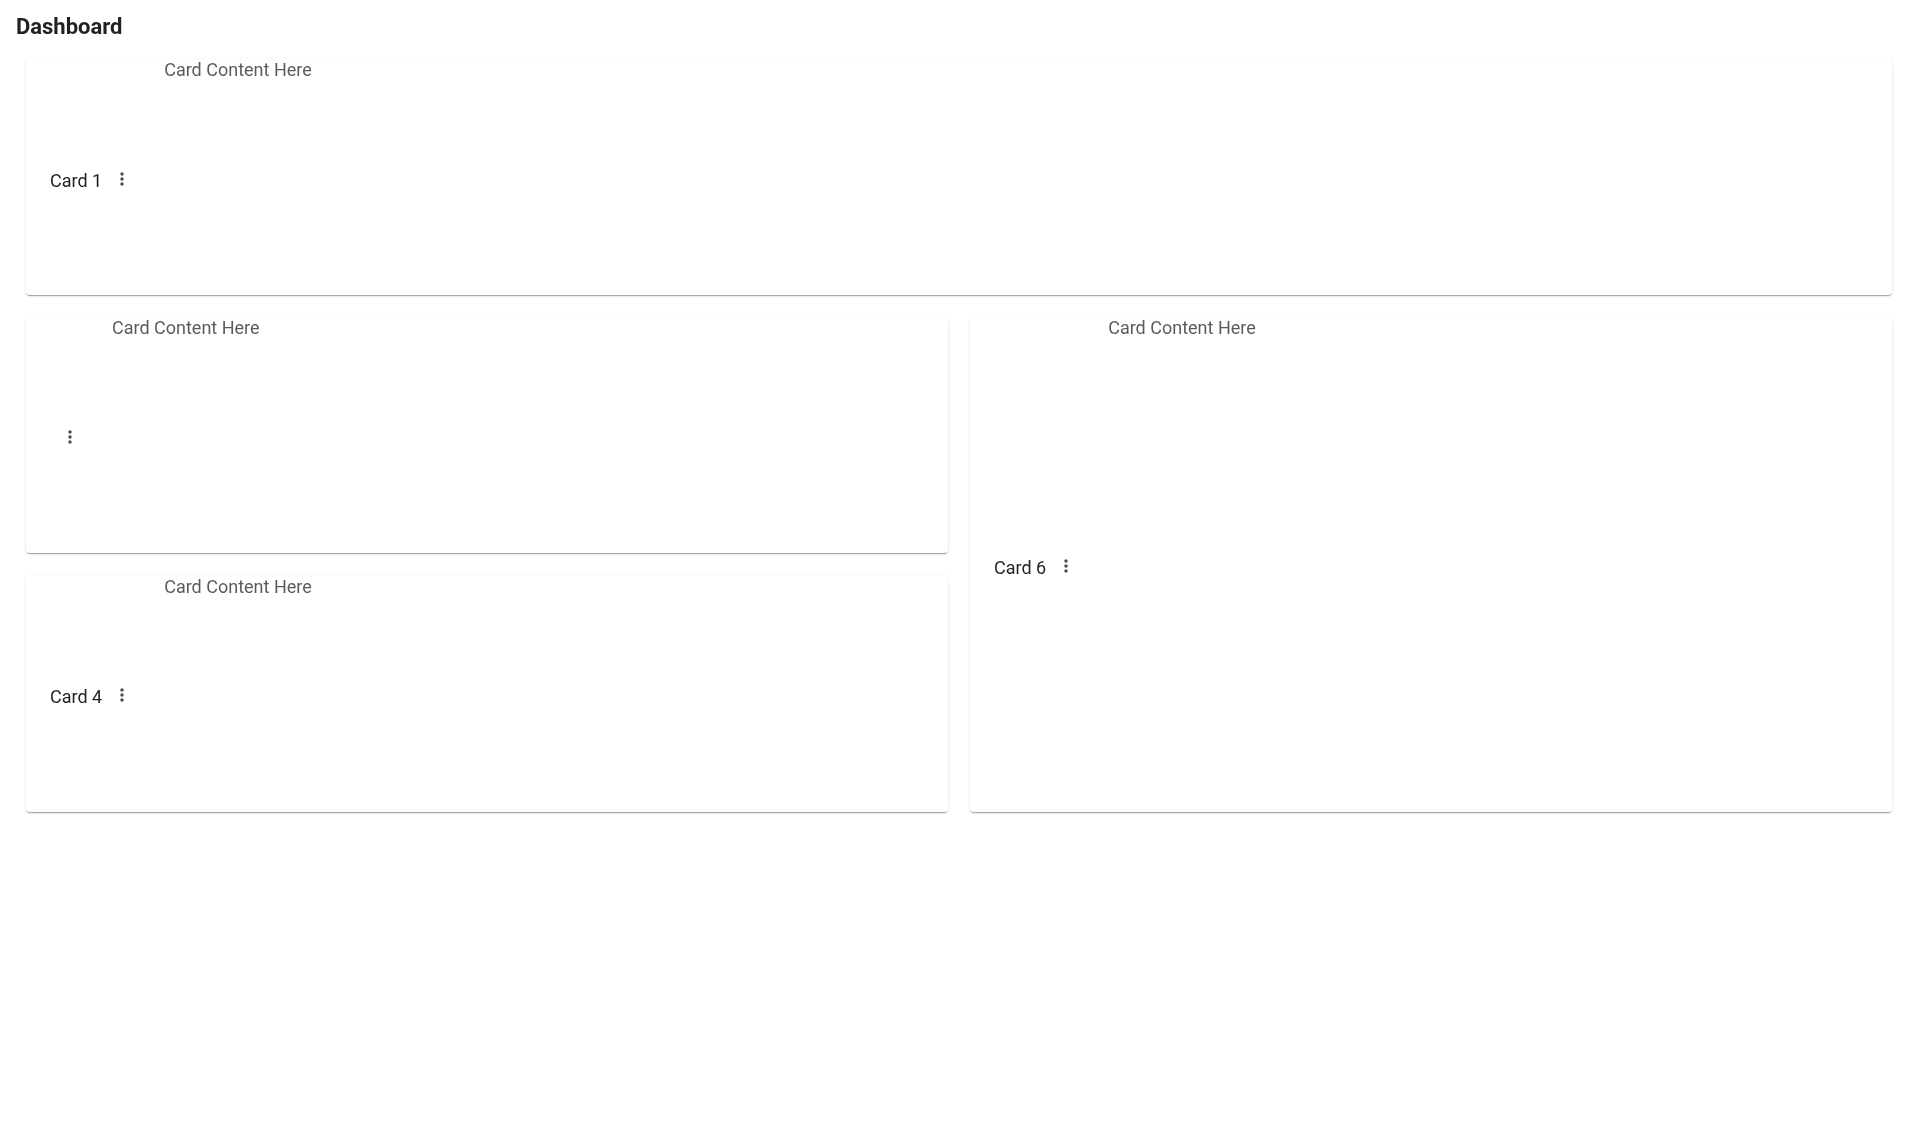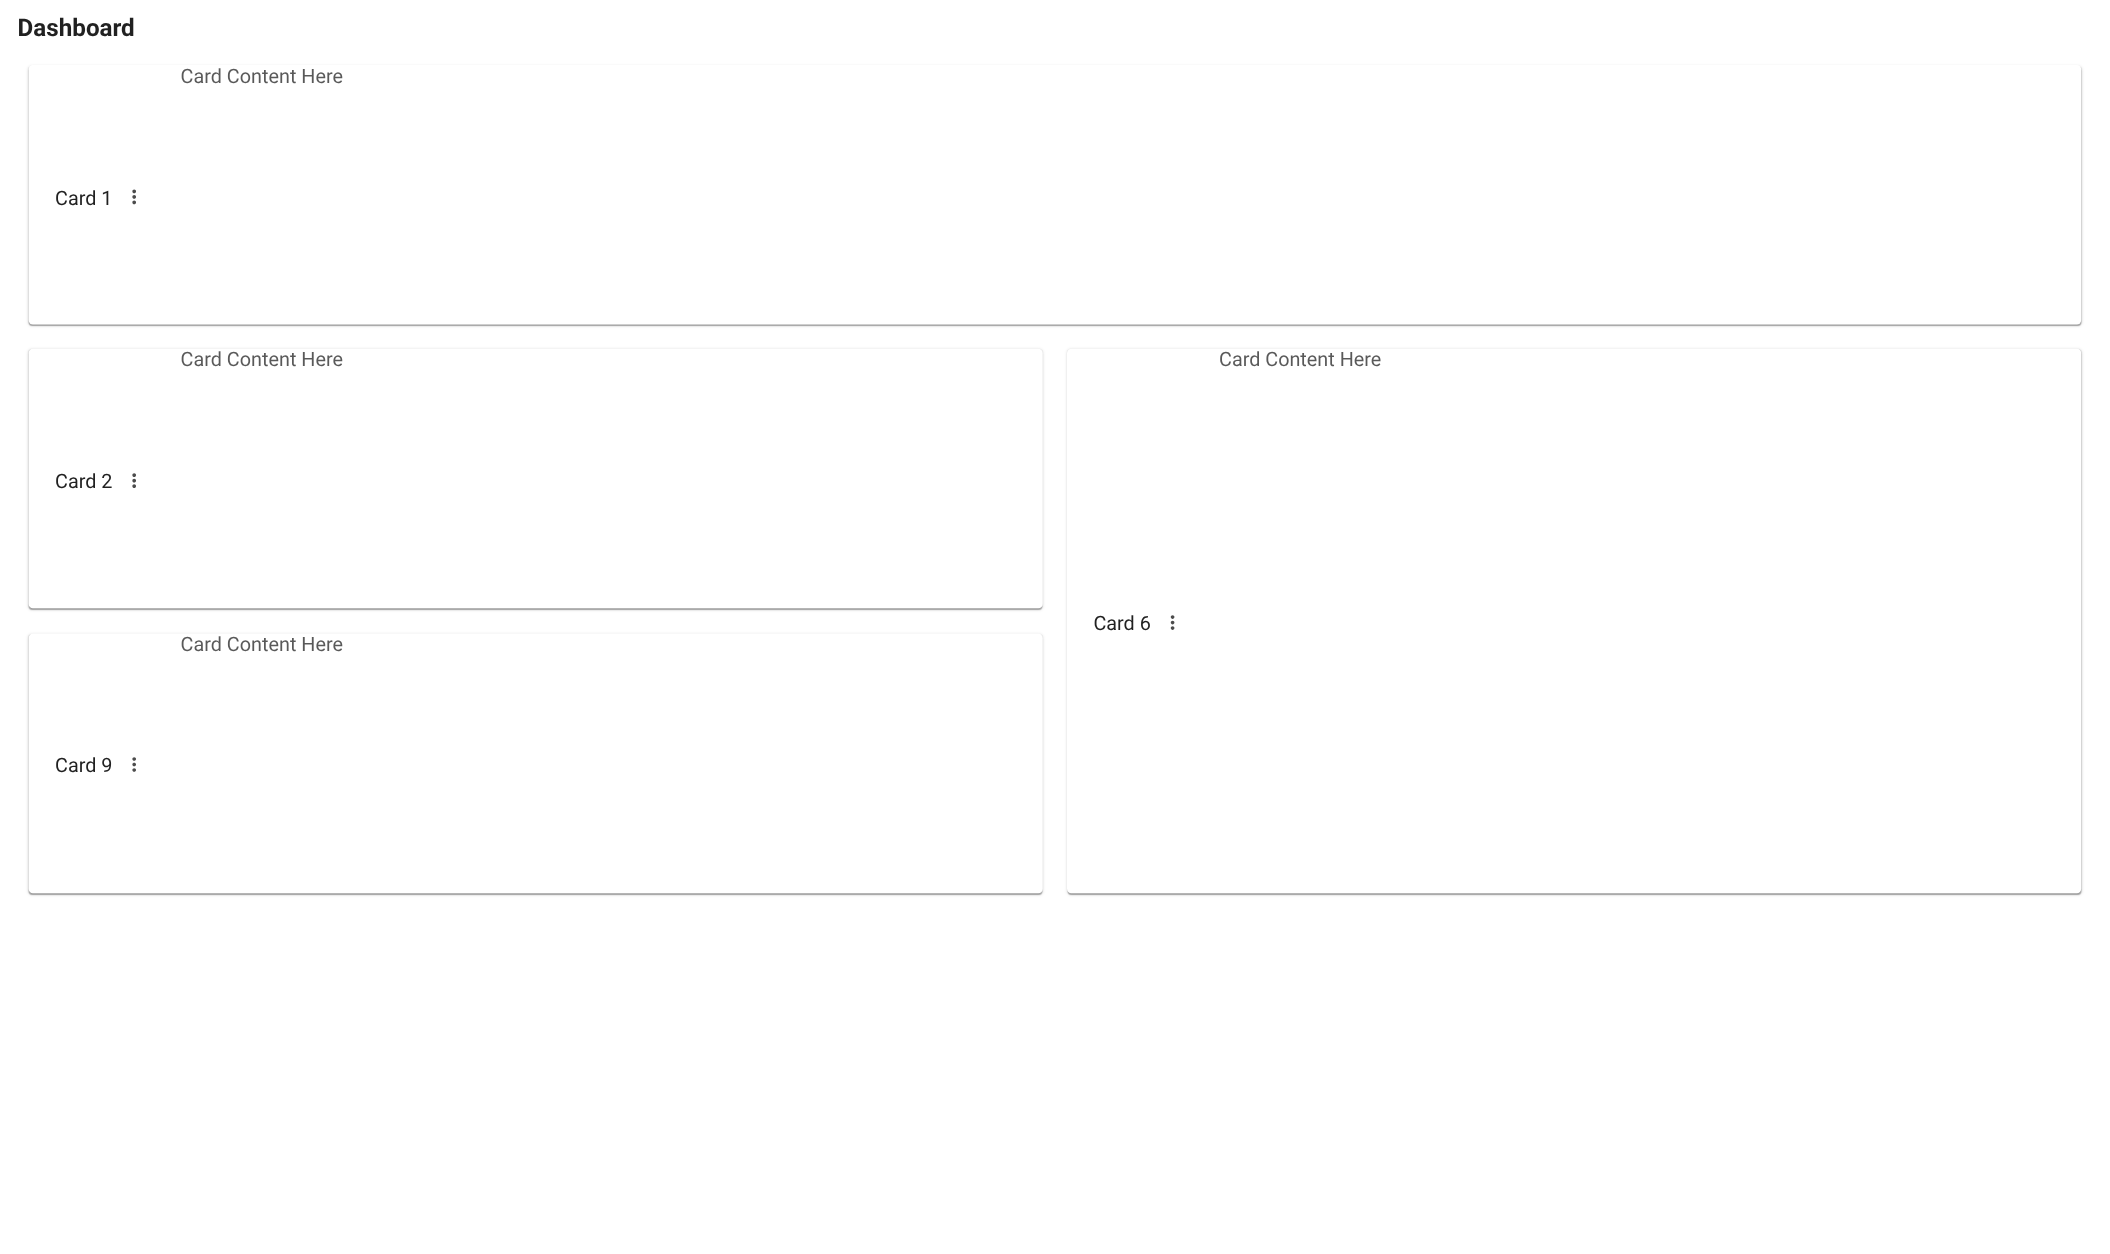--- a/index.html
+++ b/index.html
@@ -101,21 +101,20 @@
               <path d="M12 8c1.1 0 2-.9 2-2s-.9-2-2-2-2 .9-2 2 .9 2 2 2zm0 2c-1.1 0-2 .9-2 2s.9 2 2 2 2-.9 2-2-.9-2-2-2zm0 6c-1.1 0-2 .9-2 2s.9 2 2 2 2-.9 2-2-.9-2-2-2z"></path>
             </svg>
         </span>
       </button>
     </div>
     <div class="card-content">Card Content Here</div>
   </div>
 
   <div class="card card-half">
     <div class="card-header">
-      <span class="card-title">Card 2</span>
       <button class="icon-btn">
         <span>
           <svg viewBox="0 0 24 24">
               <path d="M12 8c1.1 0 2-.9 2-2s-.9-2-2-2-2 .9-2 2 .9 2 2 2zm0 2c-1.1 0-2 .9-2 2s.9 2 2 2 2-.9 2-2-.9-2-2-2zm0 6c-1.1 0-2 .9-2 2s.9 2 2 2 2-.9 2-2-.9-2-2-2z"></path>
             </svg>
         </span>
       </button>
     </div>
     <div class="card-content">Card Content Here</div>
   </div>
@@ -129,21 +128,21 @@
               <path d="M12 8c1.1 0 2-.9 2-2s-.9-2-2-2-2 .9-2 2 .9 2 2 2zm0 2c-1.1 0-2 .9-2 2s.9 2 2 2 2-.9 2-2-.9-2-2-2zm0 6c-1.1 0-2 .9-2 2s.9 2 2 2 2-.9 2-2-.9-2-2-2z"></path>
             </svg>
         </span>
       </button>
     </div>
     <div class="card-content">Card Content Here</div>
   </div>
 
   <div class="card card-half">
     <div class="card-header">
-      <span class="card-title">Card 9</span>
+      <span class="card-title">Card 4</span>
       <button class="icon-btn">
         <span>
           <svg viewBox="0 0 24 24">
               <path d="M12 8c1.1 0 2-.9 2-2s-.9-2-2-2-2 .9-2 2 .9 2 2 2zm0 2c-1.1 0-2 .9-2 2s.9 2 2 2 2-.9 2-2-.9-2-2-2zm0 6c-1.1 0-2 .9-2 2s.9 2 2 2 2-.9 2-2-.9-2-2-2z"></path>
             </svg>
         </span>
       </button>
     </div>
     <div class="card-content">Card Content Here</div>
   </div>

